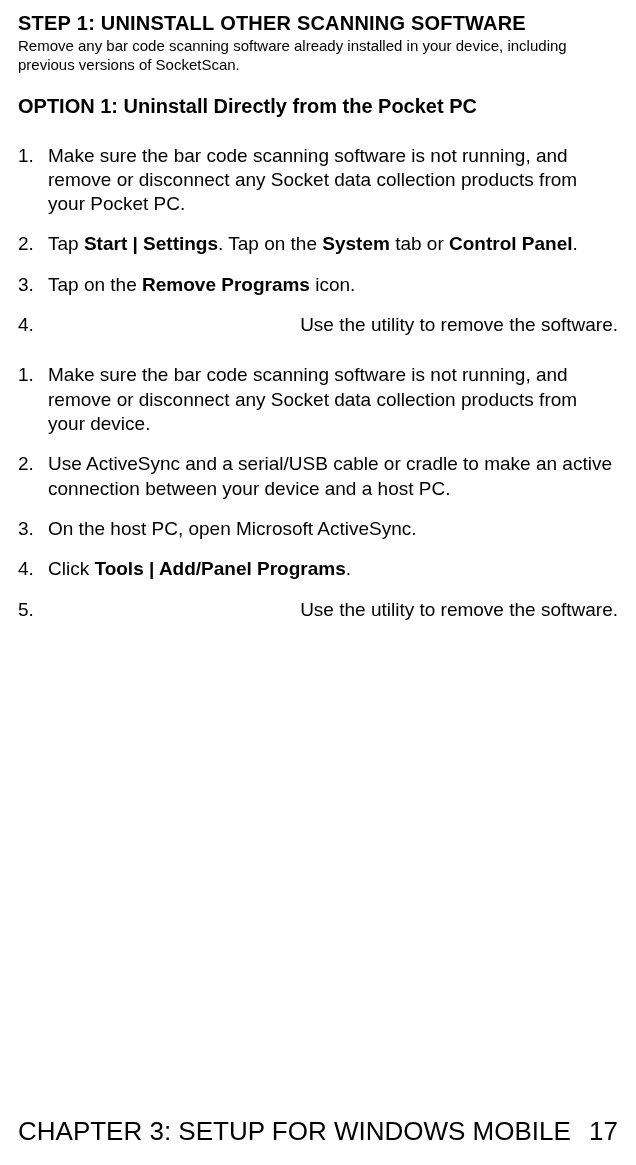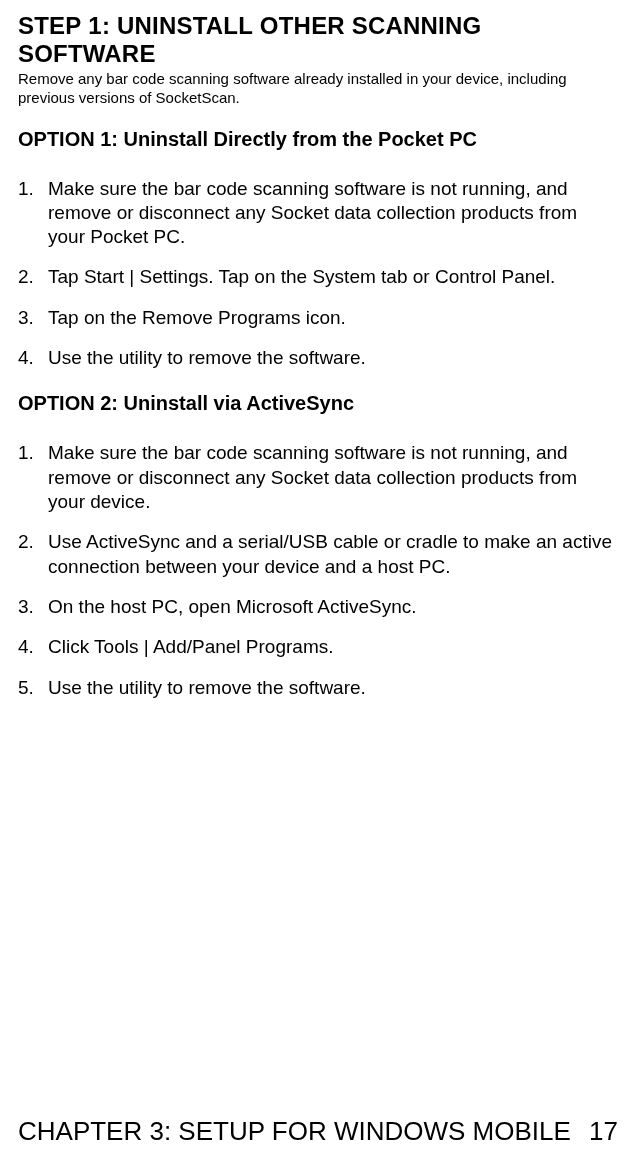--- a/index.html
+++ b/index.html
@@ -9,21 +9,21 @@
       background: #fff;
       font-family: Arial, Helvetica, sans-serif;
       color: #000;
       padding: 12px 18px 18px 18px;
       position: relative;
       display: flex;
       flex-direction: column;
     }
     .content { flex: 1; }
     h1 {
-      font-size: 24px;
+      font-size: 20px;
       font-weight: bold;
       margin-bottom: 2px;
       letter-spacing: 0.2px;
     }
     .sc { font-variant: small-caps; }
     .intro {
       font-size: 15px;
       line-height: 1.25;
       margin-bottom: 20px;
     }
@@ -45,22 +45,22 @@
       position: relative;
       padding-left: 30px;
       margin-bottom: 16px;
     }
     ol > li::before {
       content: counter(item) ".";
       position: absolute;
       left: 0;
       top: 0;
     }
-    ol > li:last-child { margin-bottom: 0; }
-    .b { font-weight: normal; }
+    ol > li:last-child { margin-bottom: 0; text-align: right; }
+    .b { font-weight: bold; }
     .footer {
       display: flex;
       justify-content: space-between;
       font-size: 26px;
       padding-top: 6px;
     }
     .page-num { text-align: center; }
   </style>
 </head>
 <body>
@@ -72,21 +72,20 @@
   <p class="intro">Remove any bar code scanning software already installed in your device, including previous versions of SocketScan.</p>
 
   <h2>OPTION 1: Uninstall Directly from the Pocket PC</h2>
   <ol>
     <li>Make sure the bar code scanning software is not running, and remove or disconnect any Socket data collection products from your Pocket PC.</li>
     <li><span>Tap </span><span class="b">Start | Settings</span><span>. Tap on the </span><span class="b">System</span><span> tab or </span><span class="b">Control Panel</span><span>.</span></li>
     <li><span>Tap on the </span><span class="b">Remove Programs</span><span> icon.</span></li>
     <li>Use the utility to remove the software.</li>
   </ol>
 
-  <h2>OPTION 2: Uninstall via ActiveSync</h2>
   <ol>
     <li>Make sure the bar code scanning software is not running, and remove or disconnect any Socket data collection products from your device.</li>
     <li>Use ActiveSync and a serial/USB cable or cradle to make an active connection between your device and a host PC.</li>
     <li>On the host PC, open Microsoft ActiveSync.</li>
     <li><span>Click </span><span class="b">Tools | Add/Panel Programs</span><span>.</span></li>
     <li>Use the utility to remove the software.</li>
   </ol>
 
 </div>
 

